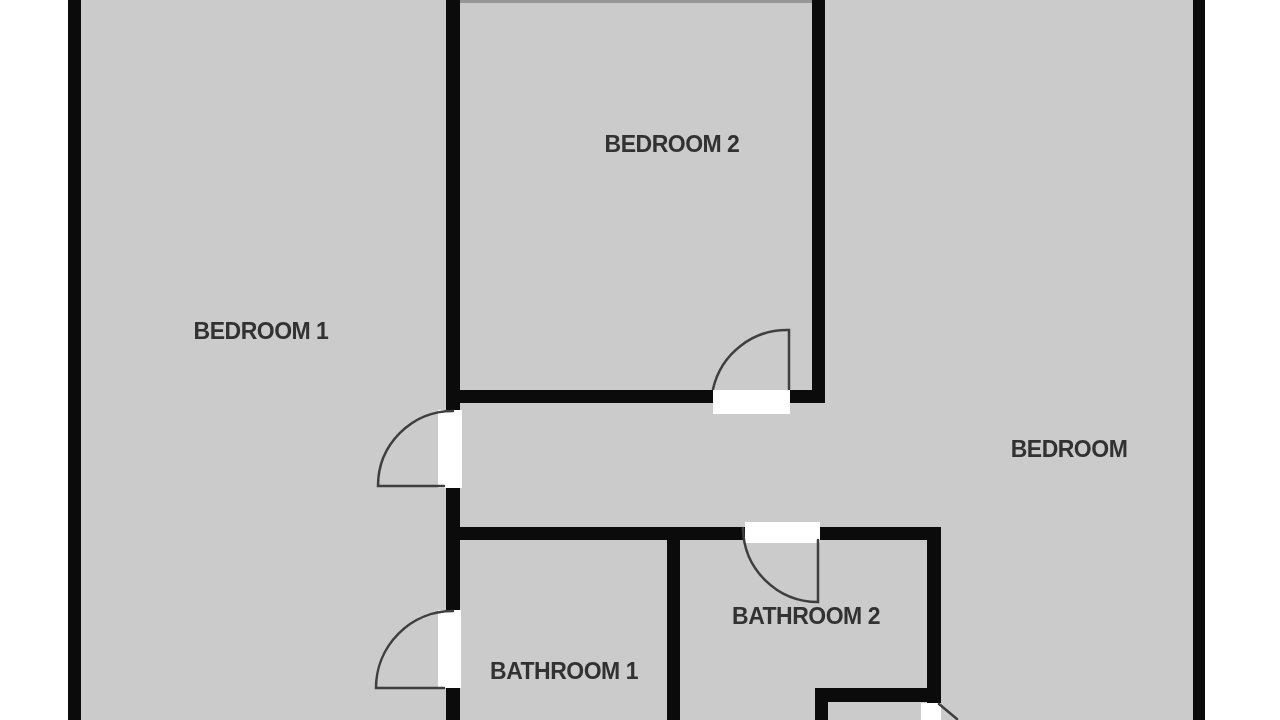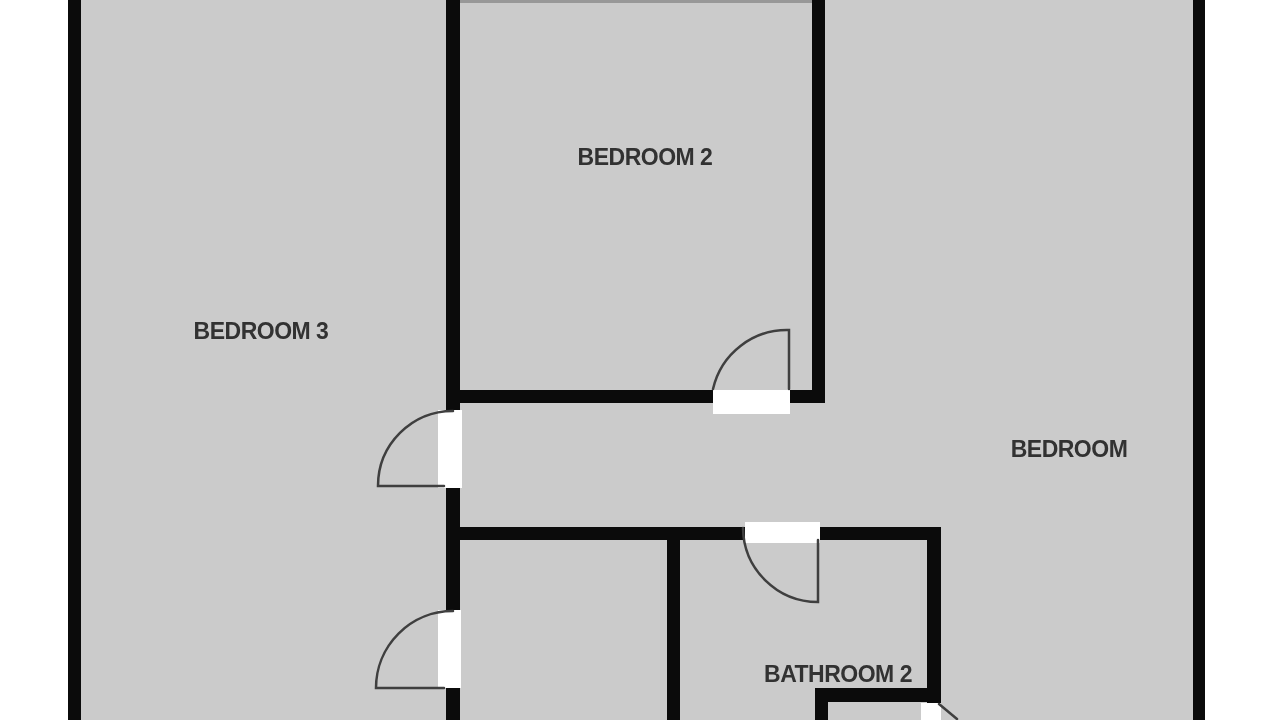--- a/index.html
+++ b/index.html
@@ -52,25 +52,25 @@
   .room-label {
     position: absolute;
     transform: translate(-50%, -50%);
     font-weight: bold;
     font-size: 23px;
     letter-spacing: -0.5px;
     color: var(--label_text, #323232);
     white-space: nowrap;
   }
   .lbl-bedroom1  { left:261px;  top:331px; }
-  .lbl-bedroom2  { left:645px;  top:144px;margin-top:13px; }
+  .lbl-bedroom2  { left:672px;  top:144px; }
   .lbl-living    { left:1014px; top:143px; }
   .lbl-kitchen   { left:1069px; top:449px; }
   .lbl-bathroom1 { left:564px;  top:671px; }
-  .lbl-bathroom2 { left:806px;  top:674px;margin-left:32px; }
+  .lbl-bathroom2 { left:806px;  top:616px; }
 </style>
 </head>
 <body>
 
 <div class="plan">
 
   <div class="abs floor"></div>
 
   <div class="abs wall w-outer-left"></div>
   <div class="abs wall w-outer-right"></div>
@@ -93,18 +93,19 @@
   <div class="abs gap g-closet-door"></div>
 
   <svg class="abs door-layer" width="1280" height="720" viewBox="0 0 1280 720" fill="none" stroke="#3f3f3f" stroke-width="2.5" stroke-linecap="round">
     <path d="M 453 411 A 75 75 0 0 0 378 486 L 444 486"></path>
     <path d="M 453 611 A 77 77 0 0 0 376 688 L 444 688"></path>
     <path d="M 713 389 A 76 76 0 0 1 789 330 L 789 389"></path>
     <path d="M 743 528 A 75 75 0 0 0 818 602 L 818 540"></path>
     <path d="M 939 704 L 957 719"></path>
   </svg>
 
-  <div class="room-label lbl-bedroom1">BEDROOM 3</div>
+  <div class="room-label lbl-bedroom1">BEDROOM 1</div>
   <div class="room-label lbl-bedroom2">BEDROOM 2</div>
   <div class="room-label lbl-kitchen">BEDROOM</div>
+  <div class="room-label lbl-bathroom1">BATHROOM 1</div>
   <div class="room-label lbl-bathroom2">BATHROOM 2</div>
 
 </div>
 
 </body></html>

